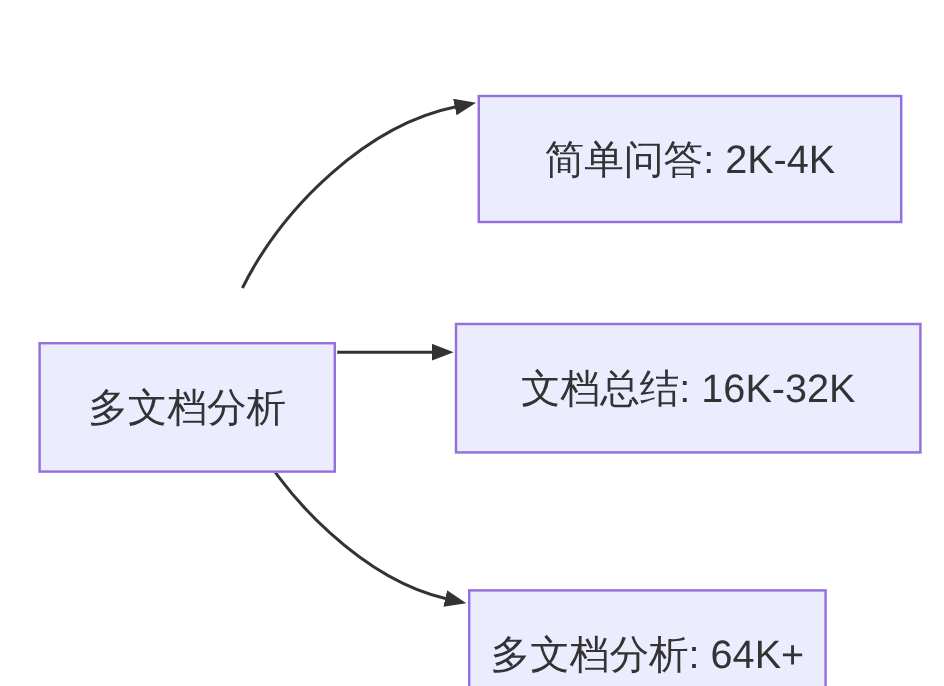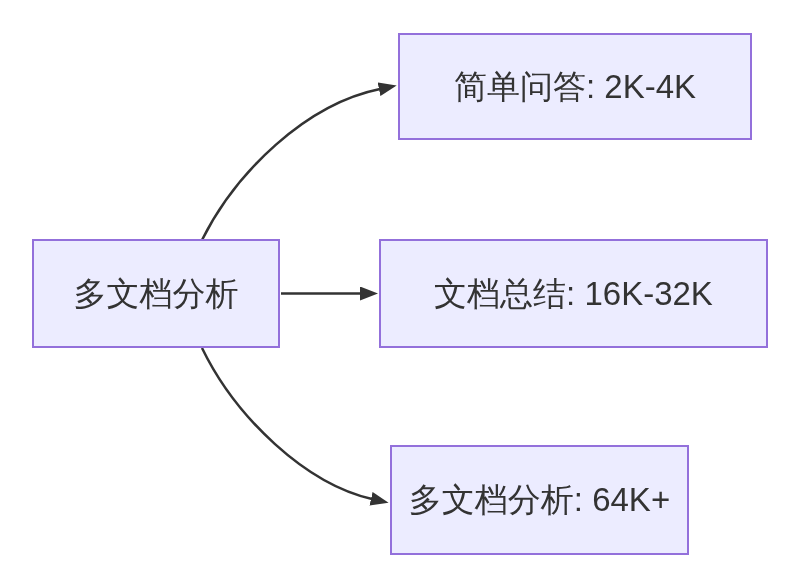--- a/index.html
+++ b/index.html
@@ -36,24 +36,25 @@
     display: flex;
     align-items: center;
     justify-content: center;
     background: var(--node-fill);
     border: 2px solid var(--node-border);
     color: var(--text-color);
     font-size: 33px;
     line-height: 1.2;
     text-align: center;
     white-space: nowrap;
+    margin-top: 46px;
   }
   .node-root      { left: 32px;  top: 239px; width: 248px; height: 109px; }
   .node-simple-qa { left: 398px; top: 33px;  width: 354px; height: 107px; }
-  .node-doc-sum   { left: 379px; top: 239px; width: 389px; height: 109px; }
+  .node-doc-sum   { left: 379px; top: 223px; width: 389px; height: 109px; }
   .node-multi-doc { left: 390px; top: 445px; width: 299px; height: 110px; }
 </style>
 </head>
 <body>
 
 <div class="canvas">
 
   <svg class="edge-layer" viewBox="0 0 787 572" xmlns="http://www.w3.org/2000/svg">
     <defs>
       <marker id="arrow" markerUnits="userSpaceOnUse" markerWidth="18" markerHeight="14" refX="1" refY="7" orient="auto">

